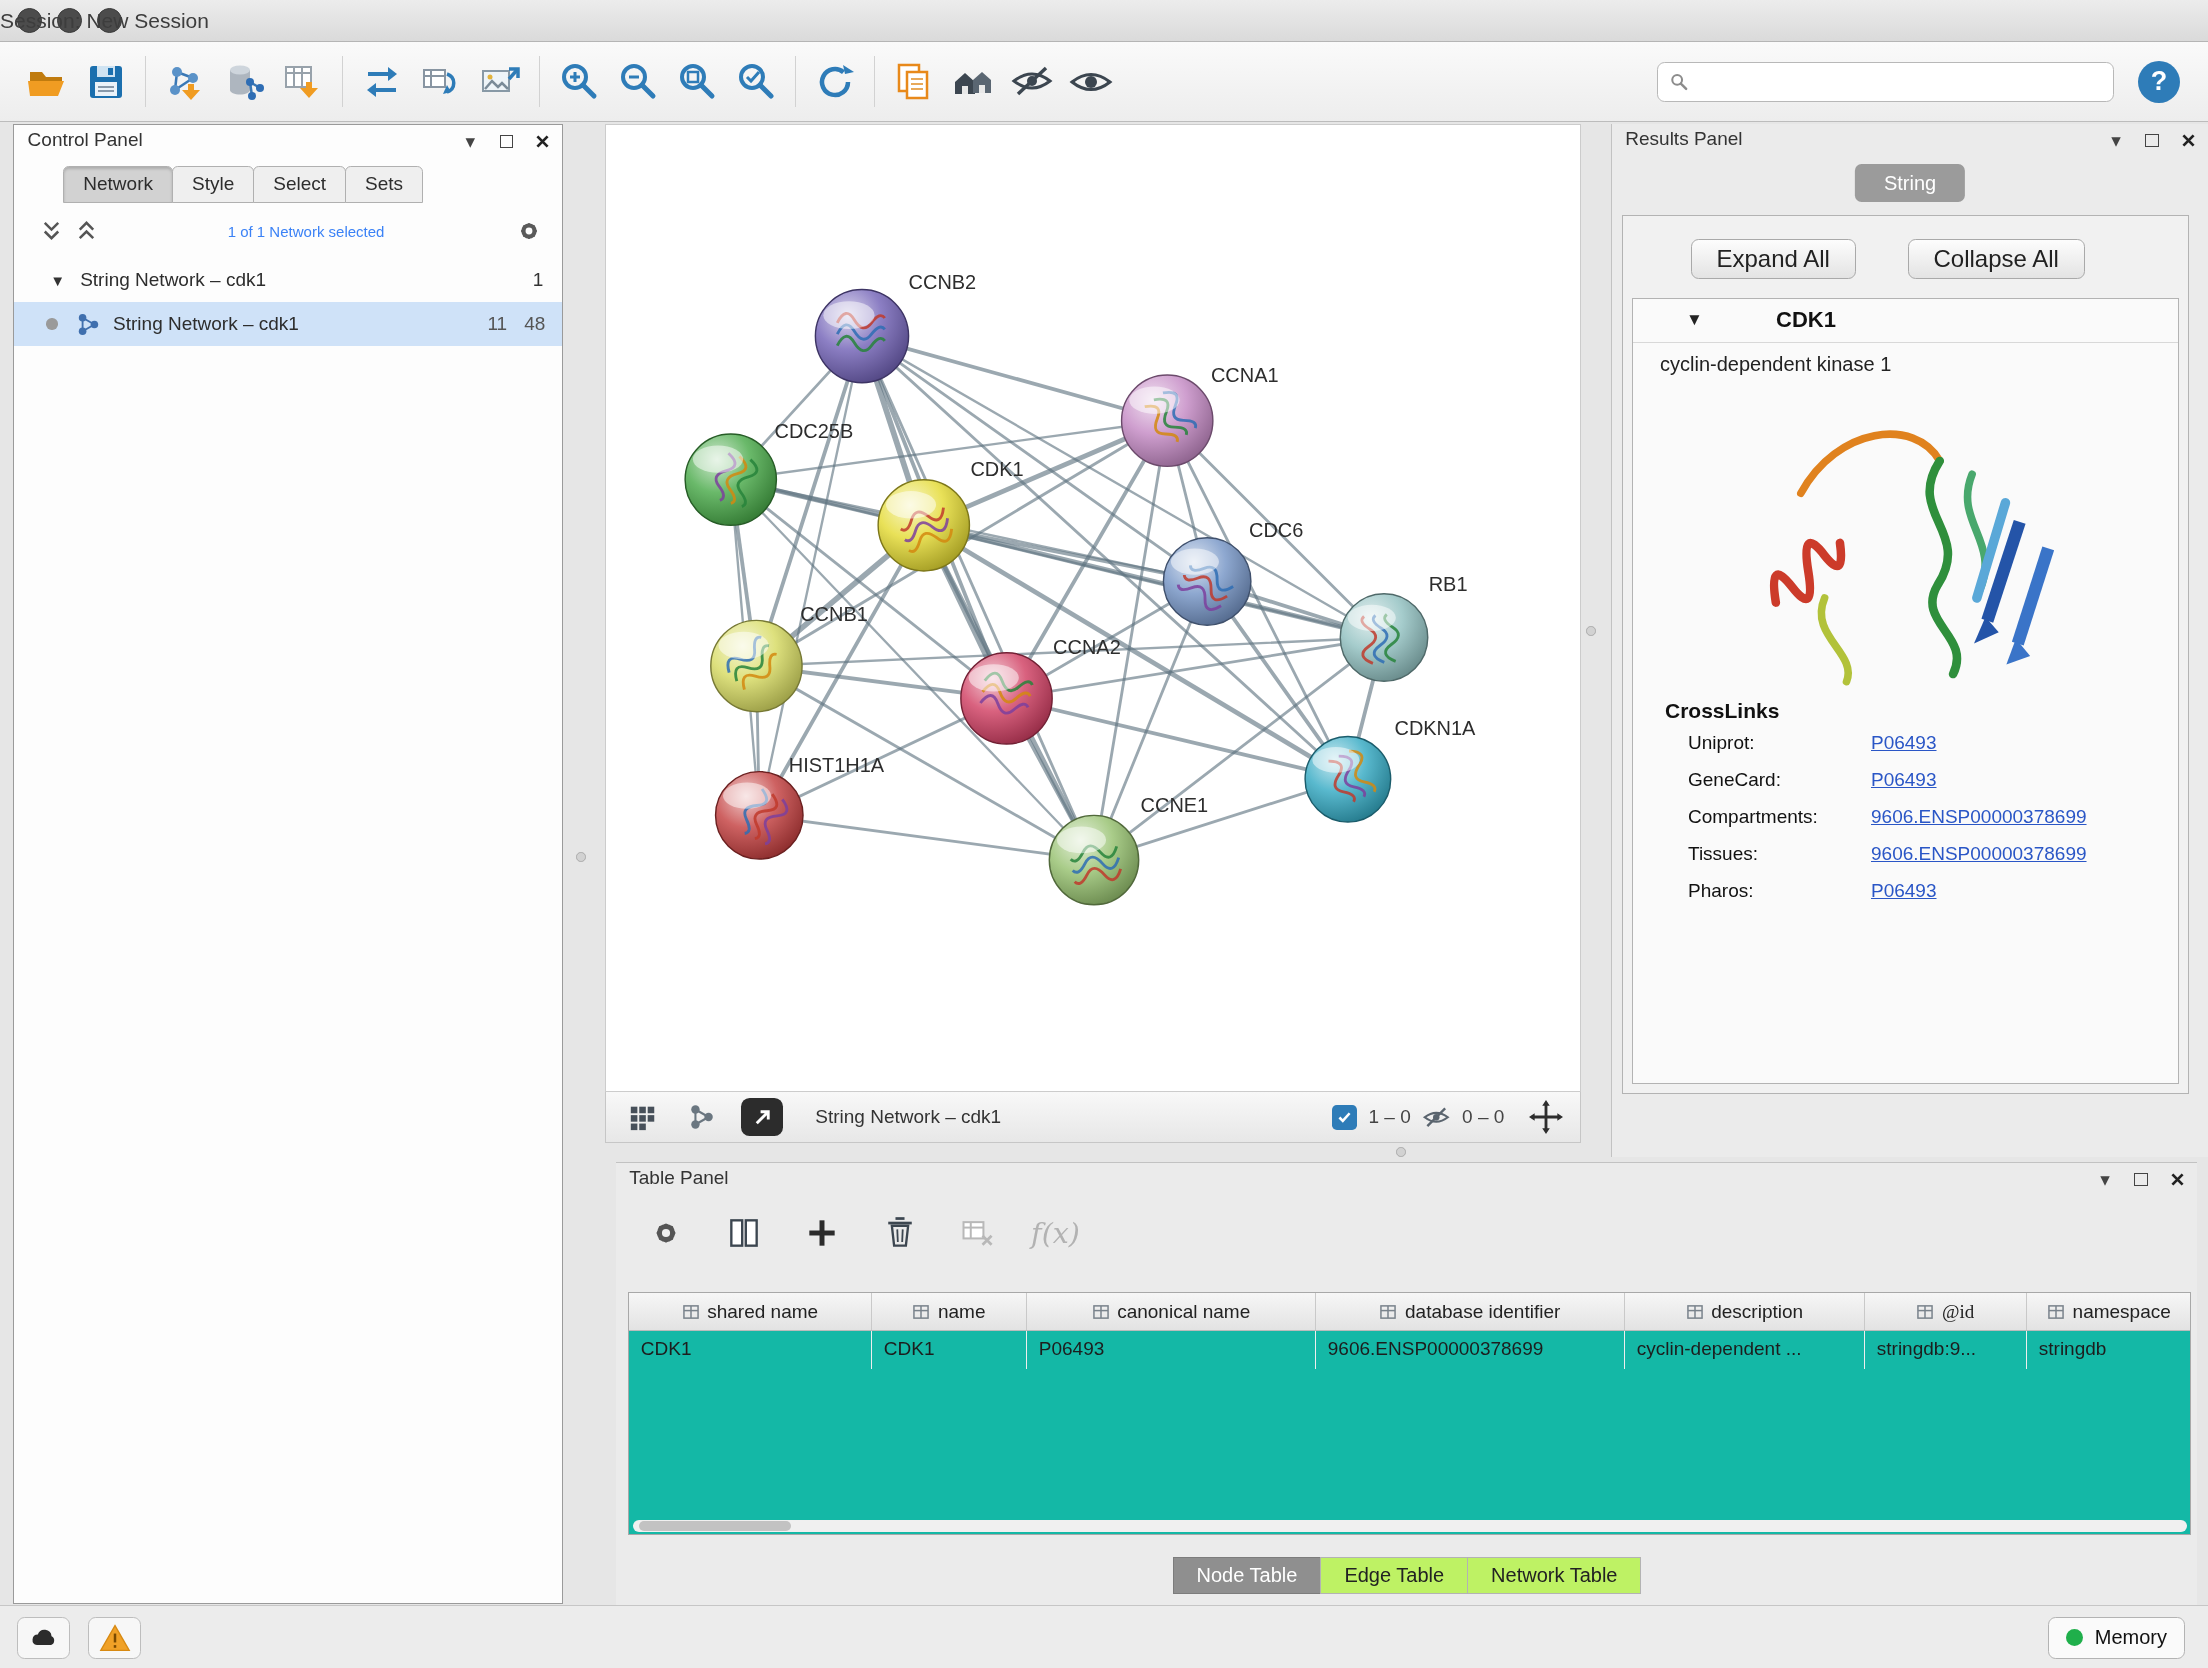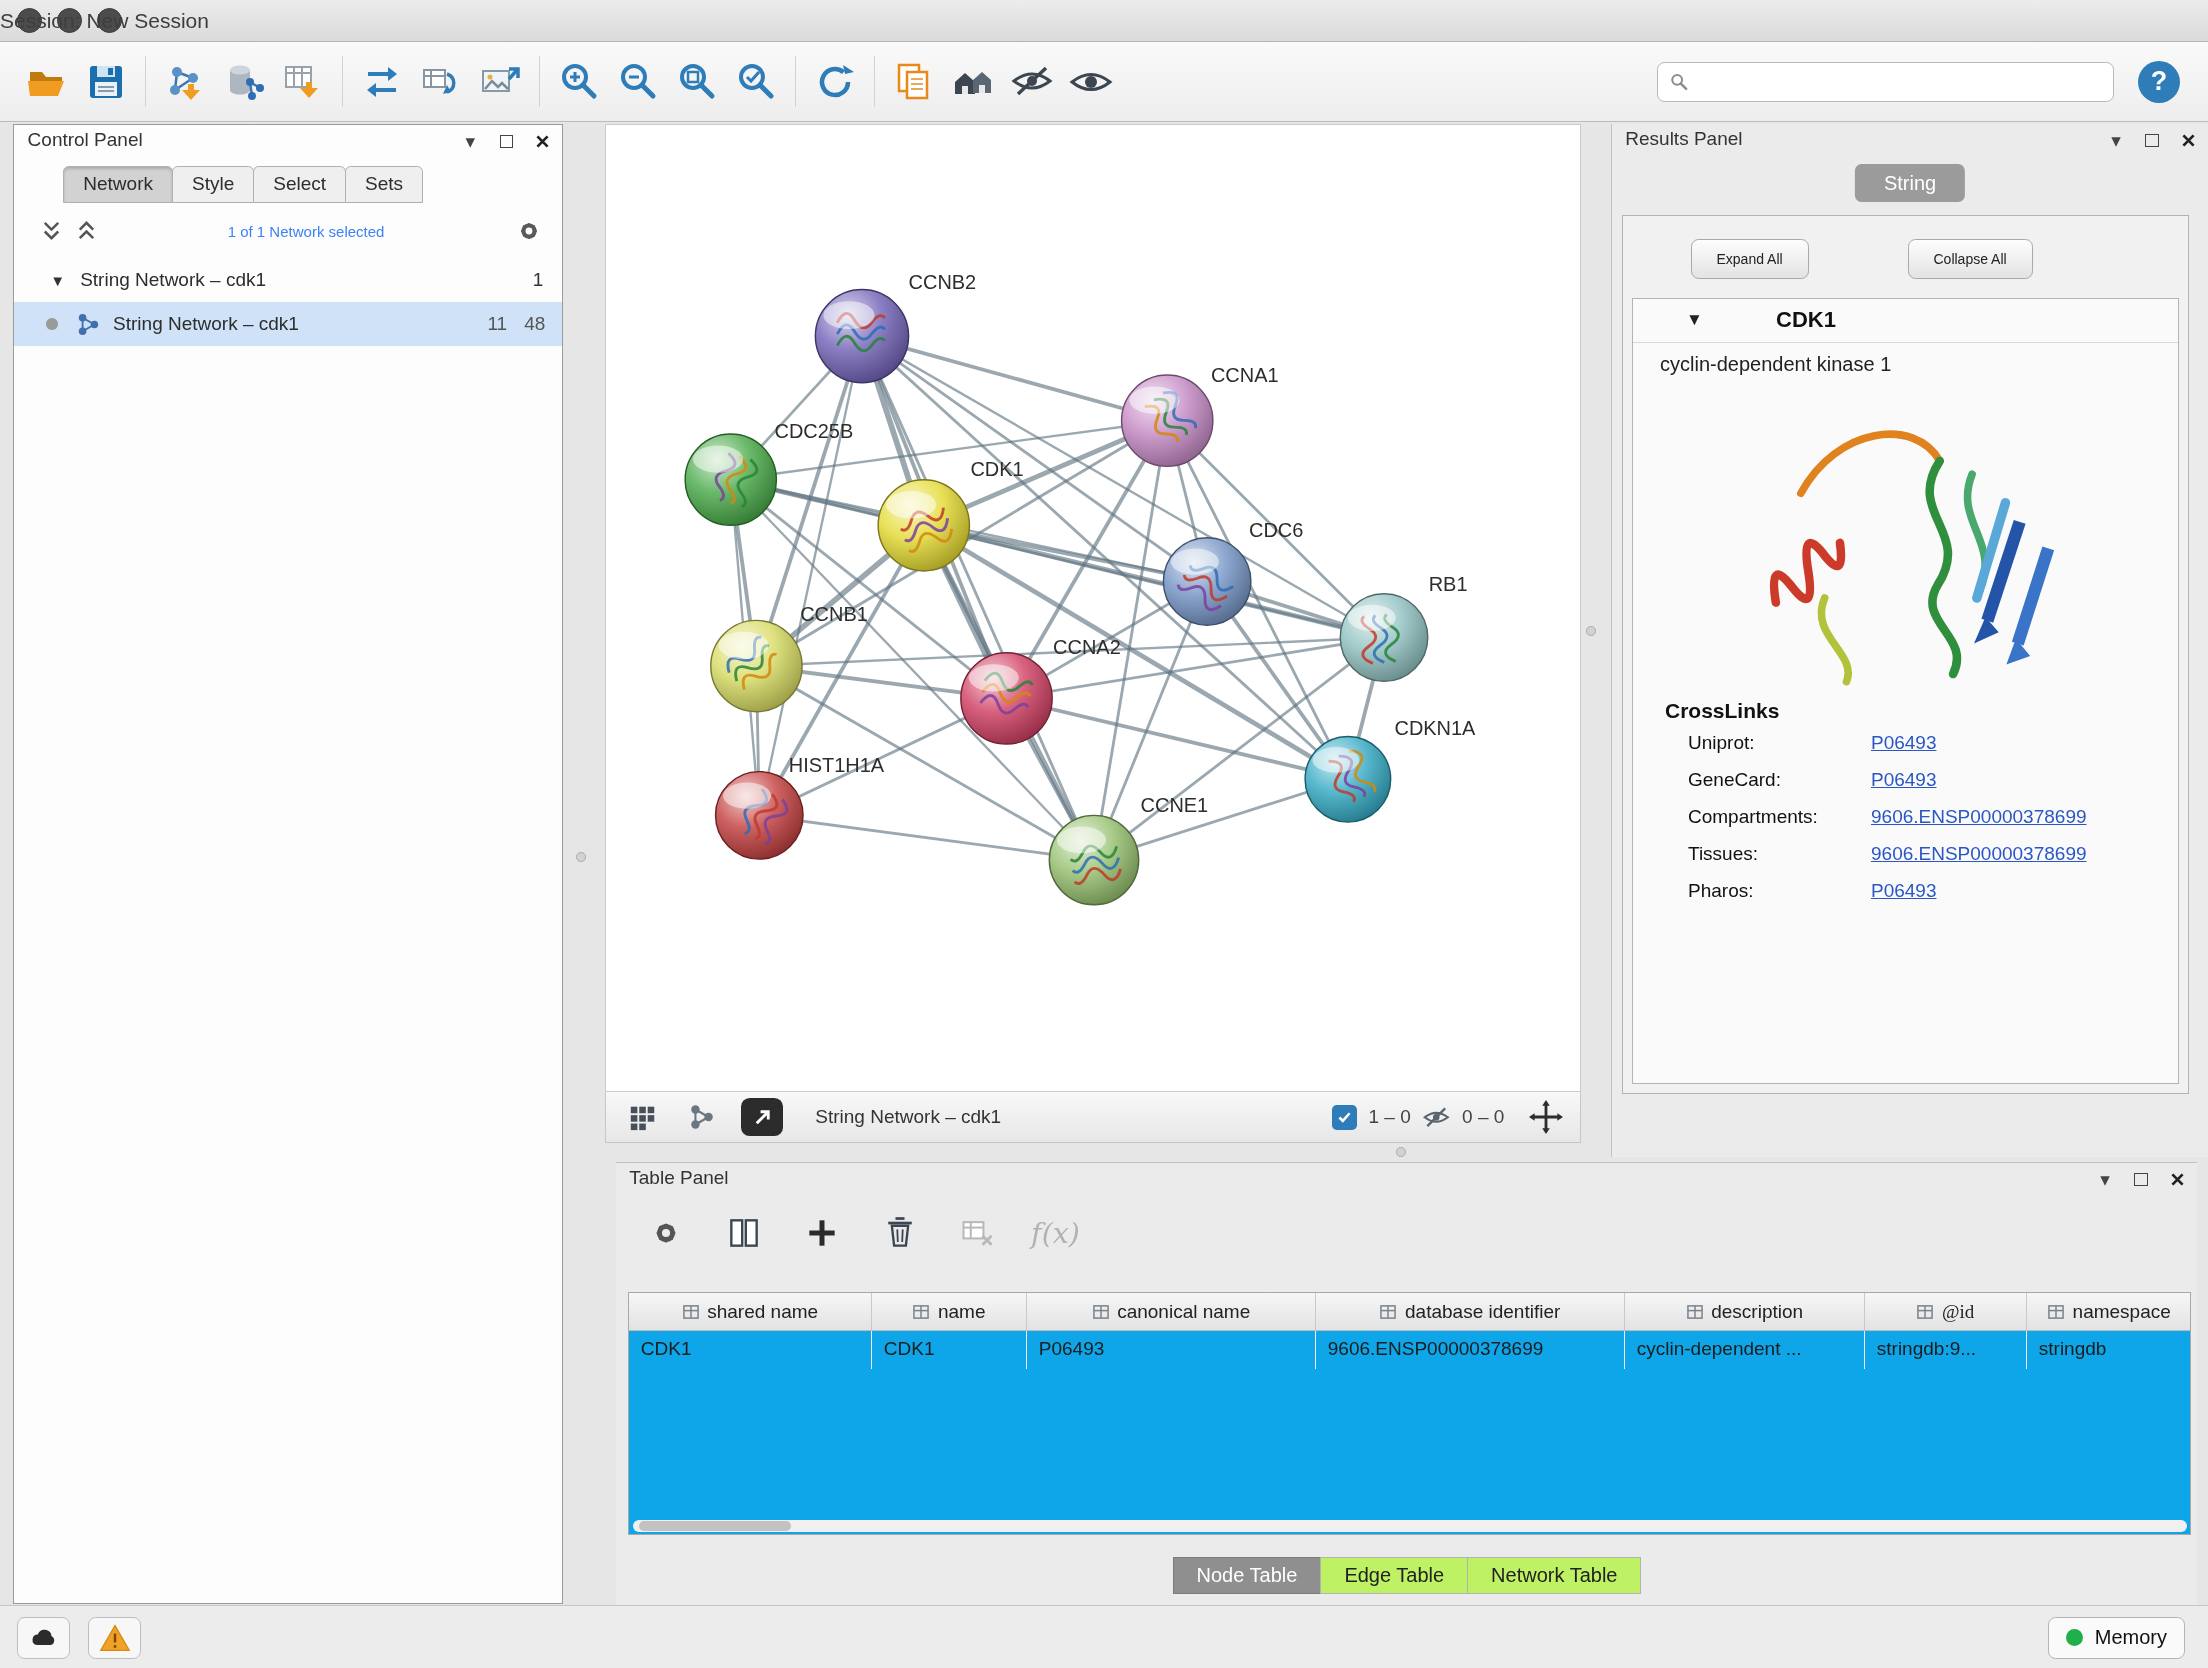--- a/index.html
+++ b/index.html
@@ -85,21 +85,21 @@
 
   
   .results-panel { position:absolute; left:1611px; top:124px; width:597px; height:1033px;
     background:#ebebeb; border-left:1px solid #c2c2c2; }
   .string-tab { position:absolute; left:50%; transform:translateX(-50%); top:40px; height:38px;
     padding:0 29px; background:#9b9b9b; color:#fff; border-radius:6.7px; font-size:20px;
     display:flex; align-items:center; }
   .res-box { position:absolute; left:9.5px; right:19px; top:91px; bottom:63px;
     background:#f1f1f1; border:1px solid #b3b3b3; }
   .res-btn { position:absolute; top:23px; height:40px; border:1px solid #a9a9a9; border-radius:7.6px;
-    background:linear-gradient(#fdfdfd,#e3e3e3); font-size:14px; color:#222; padding:0 25px; }
+    background:linear-gradient(#fdfdfd,#e3e3e3); font-size:24px; color:#222; padding:0 25px; }
   .res-btn.expand { left:68px; }
   .res-btn.collapse { left:285px; }
   .res-inner { position:absolute; left:9.5px; right:9.5px; top:82px; bottom:9.5px;
     background:#fafafa; border:1px solid #b3b3b3; overflow:hidden; }
   .ri-head { position:relative; height:44px; border-bottom:1px solid #d8d8d8; }
   .ri-chev { position:absolute; left:53px; top:11.4px; font-size:17px; color:#222; }
   .ri-name { position:absolute; left:143px; top:7.6px; font-size:22px; font-weight:bold; color:#111; }
   .ri-desc { margin:9.5px 0 0 27px; font-size:20px; color:#222; }
   .ri-protein { margin:5.7px auto 0 auto; }
   .ri-cross-title { margin:3.8px 0 9.5px 32px; font-size:21px; font-weight:bold; color:#111; }
@@ -108,21 +108,21 @@
   .cl-link { color:#2a56c6; text-decoration:underline; }
 
   
   .table-panel { position:absolute; left:616px; top:1162px; width:1581px; height:443px;
     background:#ebebeb; border-top:1px solid #c2c2c2; }
   .tp-toolbar { position:absolute; left:28.5px; top:49px; display:flex; gap:36px; align-items:center; }
   .tp-toolbar .ti { width:42px; height:42px; display:flex; align-items:center; justify-content:center; }
   .ti svg { width:38px; height:38px; }
   .fx { font-family:"DejaVu Serif", serif; font-style:italic; font-size:28.5px; color:#b2b2b2; }
   .tbl-wrap { position:absolute; left:12.4px; top:129px; width:1563px; height:243px;
-    background:#0ea5e9; border:1px solid #a8a8a8; overflow:hidden; }
+    background:#14b8a6; border:1px solid #a8a8a8; overflow:hidden; }
   .tbl-header { display:flex; height:38px; background:linear-gradient(#f6f6f6,#e3e3e3);
     border-bottom:1px solid #bbb; }
   .th { display:flex; align-items:center; justify-content:center; gap:8.6px; font-size:19px; color:#222;
     border-right:1px solid #c9c9c9; overflow:hidden; white-space:nowrap; flex:none; }
   .th svg { width:16px; height:16px; flex:none; }
   .tbl-row { display:flex; height:38px; }
   .td { font-size:19px; color:#1d1d1d; padding:6.7px 0 0 11.4px; border-right:1px solid #eee;
     overflow:hidden; white-space:nowrap; flex:none; }
   .hscroll { position:absolute; left:3.8px; right:3.8px; bottom:1.9px; height:12.4px; background:#f0f0f0; border-radius:6.7px; }
   .hthumb { position:absolute; left:5.7px; top:1px; width:152px; height:10.5px; background:#c2c2c2; border-radius:5.7px; }

